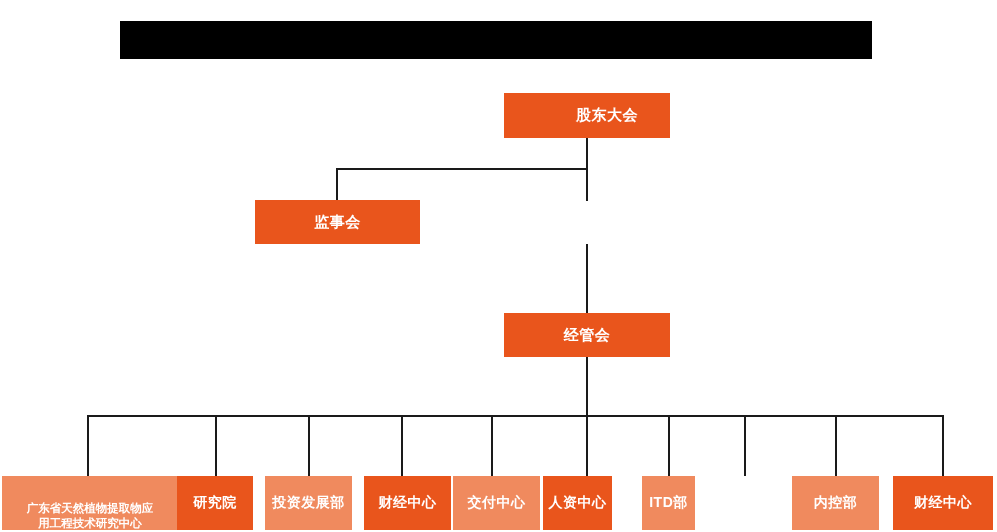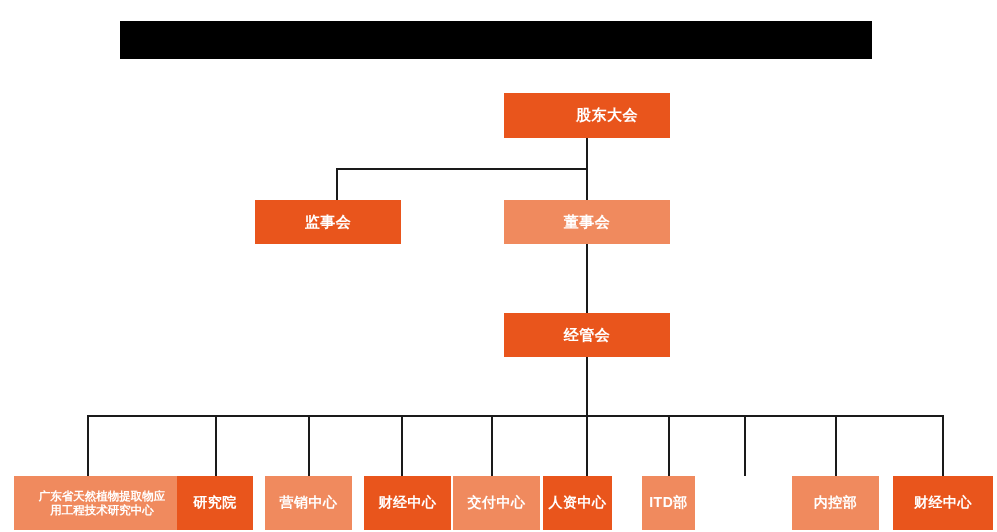--- a/index.html
+++ b/index.html
@@ -72,27 +72,24 @@
 
   <div class="node dark node-l1" style="left:504px; top:93px; width:166px; height:45px;padding-left:40px;">
     <span>股东大会</span>
   </div>
 
   <div class="conn-v" style="left:586px; top:138px; height:32px;"></div>
   <div class="conn-h" style="left:336px; top:168px; width:252px;"></div>
   <div class="conn-v" style="left:336px; top:168px; height:33px;"></div>
   <div class="conn-v" style="left:586px; top:168px; height:33px;"></div>
 
-  <div class="node dark node-l2" style="left:255px; top:200px; width:146px; height:44px;">
+  <div class="node dark node-l2" style="left:255px; top:200px; width:165px; height:44px;">
     <span>监事会</span>
   </div>
 
-  <div class="node light node-l2" style="left:504px; top:200px; width:166px; height:44px;">
-    <span>董事会</span>
-  </div>
 
   <div class="conn-v" style="left:586px; top:244px; height:69px;"></div>
 
   <div class="node dark node-l3" style="left:504px; top:313px; width:166px; height:44px;">
     <span>经管会</span>
   </div>
 
   <div class="conn-v" style="left:586px; top:357px; height:60px;"></div>
   <div class="conn-h" style="left:87px; top:415px; width:857px;"></div>
 
@@ -100,33 +97,33 @@
   <div class="conn-v" style="left:215px; top:415px; height:61px;"></div>
   <div class="conn-v" style="left:308px; top:415px; height:61px;"></div>
   <div class="conn-v" style="left:401px; top:415px; height:61px;"></div>
   <div class="conn-v" style="left:491px; top:415px; height:61px;"></div>
   <div class="conn-v" style="left:586px; top:415px; height:61px;"></div>
   <div class="conn-v" style="left:668px; top:415px; height:61px;"></div>
   <div class="conn-v" style="left:744px; top:415px; height:61px;"></div>
   <div class="conn-v" style="left:835px; top:415px; height:61px;"></div>
   <div class="conn-v" style="left:942px; top:415px; height:61px;"></div>
 
-  <div class="node light node-l4 small" style="left:14px; top:476px; width:176px; height:54px;">
+  <div class="node light node-l4 small" style="left:2px; top:476px; width:176px; height:54px;align-items:flex-end;">
     <span>
       <span>广东省天然植物提取物应</span><br>
       <span>用工程技术研究中心</span>
     </span>
   </div>
 
   <div class="node dark node-l4" style="left:177px; top:476px; width:76px; height:54px;">
     <span>研究院</span>
   </div>
 
   <div class="node light node-l4" style="left:265px; top:476px; width:87px; height:54px;">
-    <span>营销中心</span>
+    <span>投资发展部</span>
   </div>
 
   <div class="node dark node-l4" style="left:364px; top:476px; width:87px; height:54px;">
     <span>财经中心</span>
   </div>
 
   <div class="node light node-l4" style="left:453px; top:476px; width:87px; height:54px;">
     <span>交付中心</span>
   </div>
 

